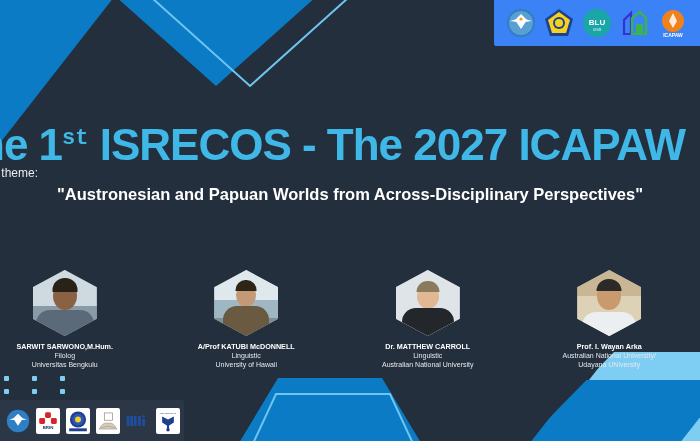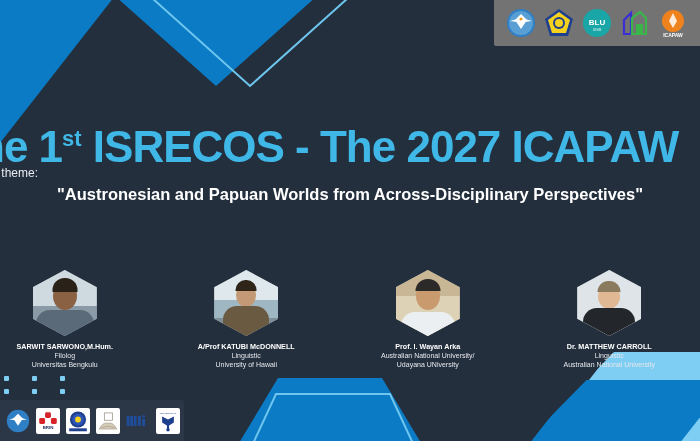--- a/index.html
+++ b/index.html
@@ -65,35 +65,35 @@
   
   .dotgrid{
     position:absolute;left:4px;top:376px;width:86px;height:20px;
     display:grid;grid-template-columns:repeat(3,28px);grid-template-rows:repeat(2,13px);
   }
   .dotgrid i{width:5px;height:5px;background:#7ecdf2;display:block;border-radius:1px;}
 
   
   .toplogos{
     position:absolute;right:0;top:0;height:46px;width:206px;
-    background:#737373;
+    background:#3b82f6;
     display:flex;align-items:center;gap:8px;
     padding-left:12px;box-sizing:border-box;
     border-bottom-left-radius:2px;
   }
   .toplogo{width:30px;height:30px;flex:0 0 auto;position:relative;}
 
   
   .headline{
     position:absolute;left:-22px;top:112px;width:740px;
     color:#3fb8e8;
     font-size:44px;line-height:54px;font-weight:bold;
     letter-spacing:-1px;white-space:nowrap;
   }
-  .headline sup{font-size:.5em;vertical-align:super;letter-spacing:0;}
+  .headline sup{font-size:.5em;vertical-align:super;letter-spacing:0;font-family:Liberation Mono, monospace;}
 
   .theme-label{
     position:absolute;left:-28px;top:166px;width:400px;
     color:#e8ecf2;font-size:12px;white-space:nowrap;
   }
   .theme-text{
     position:absolute;left:0px;top:185px;width:700px;text-align:center;
     color:#ffffff;font-size:16.5px;font-weight:bold;white-space:nowrap;
   }
   .venue{
@@ -252,42 +252,42 @@
         <div class="head" style="top:10px;width:21px;height:11px;background:#2e2418;border-radius:10px 10px 0 0;"></div>
         <div class="body" style="top:36px;width:46px;height:34px;background:#6b5a42;"></div>
       </div>
       <div class="sp-name">A/Prof KATUBI McDONNELL</div>
       <div class="sp-role">Linguistic</div>
       <div class="sp-org">University of Hawaii</div>
     </div>
 
     <div class="sp">
       <div class="sp-photo">
+        <div class="bgsky" style="background:#dfe4e8;"></div>
+        <div class="head" style="top:14px;width:22px;height:25px;background:#e0b894;"></div>
+        <div class="head" style="top:11px;width:23px;height:11px;background:#8a7a5e;border-radius:11px 11px 0 0;"></div>
+        <div class="body" style="top:38px;width:52px;height:32px;background:#23272c;"></div>
+      </div>
+      <div class="sp-name">Dr. MATTHEW CARROLL</div>
+      <div class="sp-role">Linguistic</div>
+      <div class="sp-org">Australian National University</div>
+    </div>
+
+    <div class="sp">
+      <div class="sp-photo">
         <div class="bgsky" style="background:linear-gradient(#c9b694 0 40%,#ddd2b6 40% 100%);"></div>
         <div class="head" style="top:12px;width:24px;height:28px;background:#c89a6e;"></div>
         <div class="head" style="top:9px;width:25px;height:12px;background:#2b2a28;border-radius:12px 12px 0 0;"></div>
         <div class="body" style="top:42px;width:54px;height:28px;background:#eceff1;"></div>
       </div>
       <div class="sp-name">Prof. I. Wayan Arka</div>
       <div class="sp-role">Australian National University/</div>
       <div class="sp-org">Udayana UNiversity</div>
     </div>
 
-    <div class="sp">
-      <div class="sp-photo">
-        <div class="bgsky" style="background:#dfe4e8;"></div>
-        <div class="head" style="top:14px;width:22px;height:25px;background:#e0b894;"></div>
-        <div class="head" style="top:11px;width:23px;height:11px;background:#8a7a5e;border-radius:11px 11px 0 0;"></div>
-        <div class="body" style="top:38px;width:52px;height:32px;background:#23272c;"></div>
-      </div>
-      <div class="sp-name">Dr. MATTHEW CARROLL</div>
-      <div class="sp-role">Linguistic</div>
-      <div class="sp-org">Australian National University</div>
-    </div>
-
   </div>
 
   <div class="botlogos">
 
     <div class="botlogo">
       <svg width="24" height="24" viewBox="0 0 30 30">
         <circle cx="15" cy="15" r="14" fill="#2f7fc4"></circle>
         <path d="M15 6 L21 12 L15 21 L9 12 Z" fill="#ffffff"></path>
         <path d="M4 13 Q15 9 26 13 Q15 15 4 13 Z" fill="#ffffff"></path>
       </svg>

